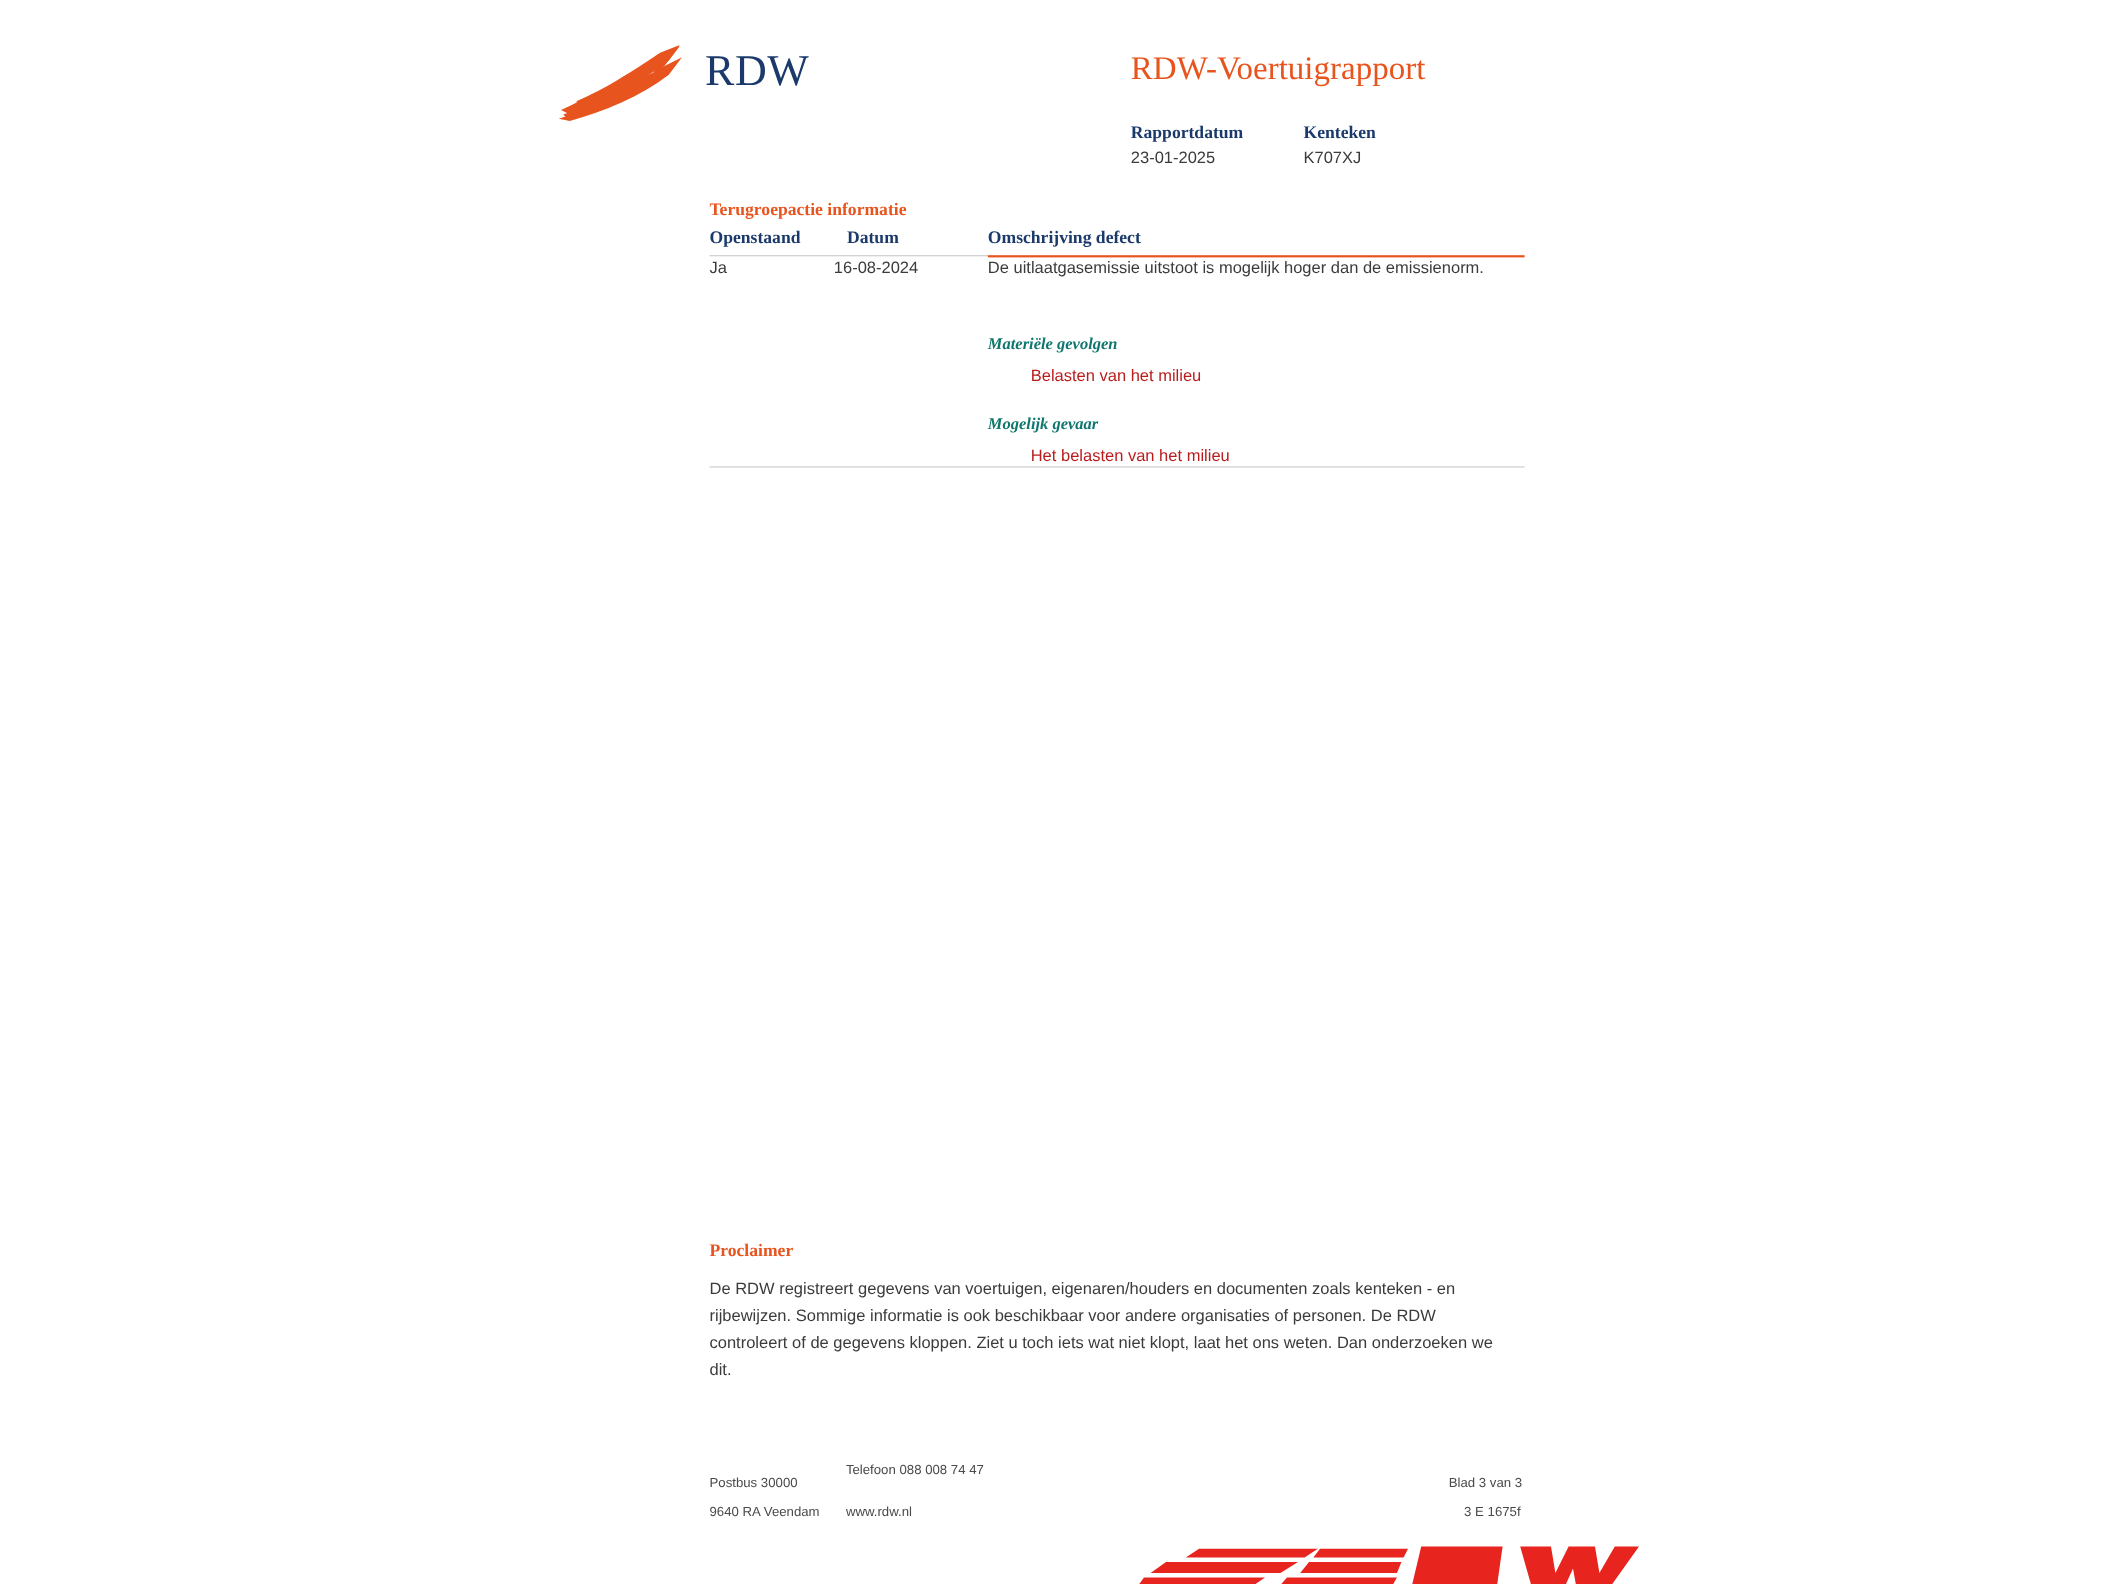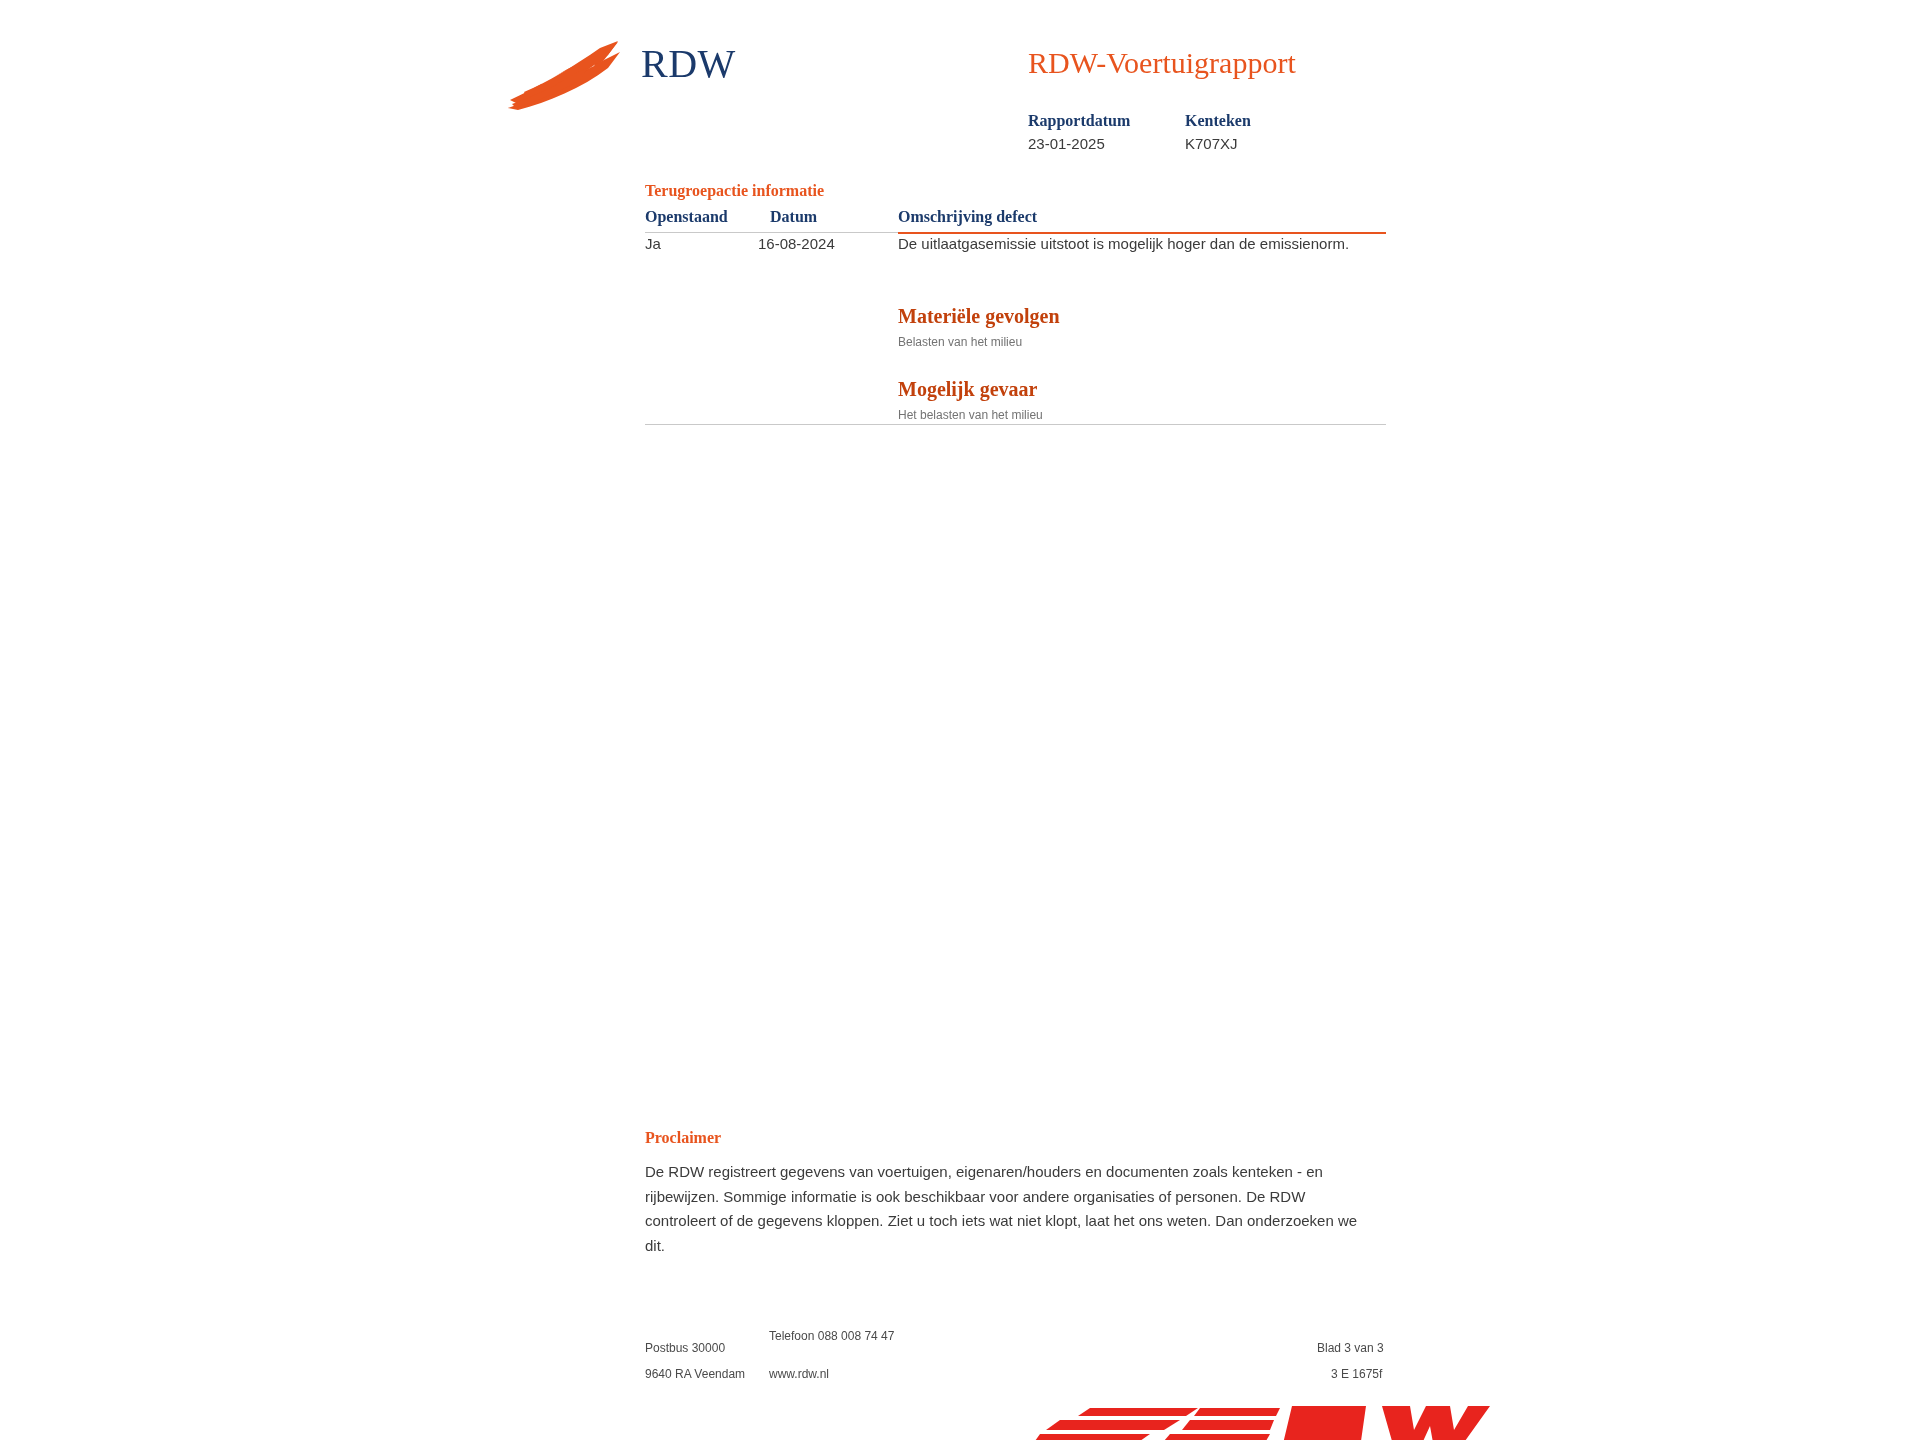--- a/index.html
+++ b/index.html
@@ -124,31 +124,33 @@
   .cell-defect {
     left: 898px;
     top: 232px;
     width: 500px;
   }
 
   .sub-head {
     position: absolute;
     font-family: "Liberation Serif", serif;
     font-weight: bold;
-    font-size: 20px;
-    color: #c2410c;
+    font-size: 15px;
+    color: #0f766e;
+    font-style: italic;
   }
   .sub-materiele { left: 898px; top: 305px; }
   .sub-gevaar    { left: 898px; top: 378px; }
 
   .sub-text {
     position: absolute;
-    font-size: 12px;
-    color: #737373;
+    font-size: 15px;
+    color: #b91c1c;
     line-height: 24px;
+    margin-left: 39px;
   }
   .txt-materiele { left: 898px; top: 330px; }
   .txt-gevaar    { left: 898px; top: 403px; }
 
   
   .sec-proclaimer { left: 645px; top: 1129px; }
   .proclaimer-body {
     position: absolute;
     left: 645px;
     top: 1160px;

